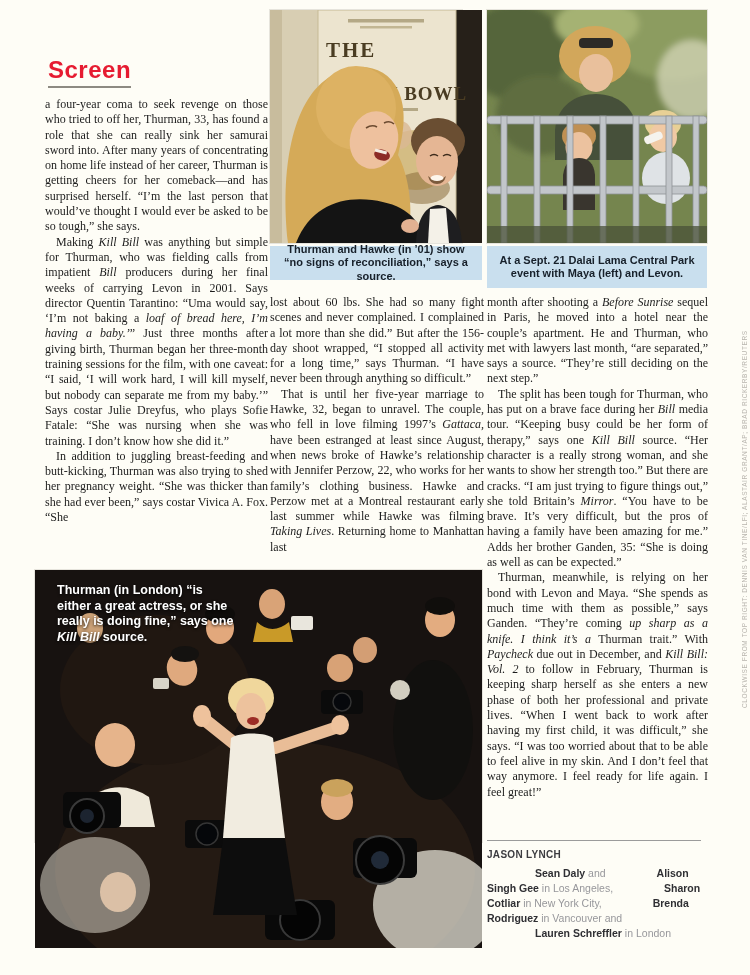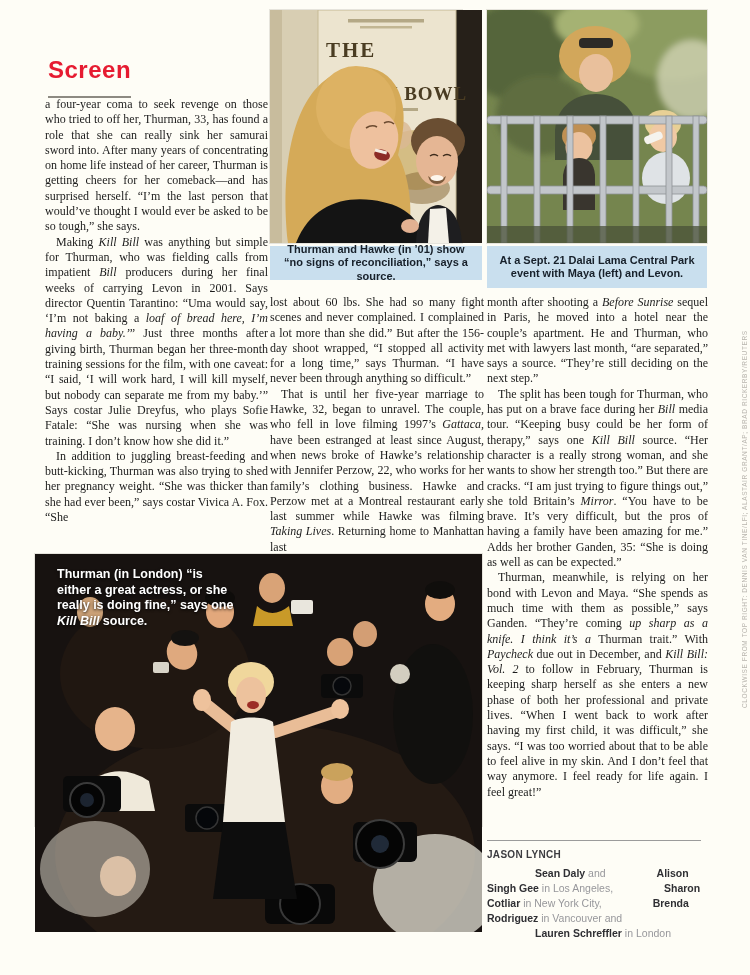--- a/index.html
+++ b/index.html
@@ -5,38 +5,38 @@
   :root{ --accent-red:#e61b31; --caption-bg:#c9dfee; }
   *{ box-sizing:border-box; }
   html,body{ margin:0; padding:0; }
   body{ width:750px; height:975px; background:#fefdf6; overflow:hidden;
         font-family:"Liberation Serif", serif; }
   .page{ position:relative; width:750px; height:975px; }
 
   .screen-head{ position:absolute; left:48px; top:56px; margin:0;
     font-family:"Liberation Sans", sans-serif; font-weight:bold;
     font-size:24px; color:var(--accent-red); letter-spacing:0.5px;
-    border-bottom:2px solid #8d8a82; padding-bottom:12px; display:inline-block; }
+    border-bottom:2px solid #8d8a82; padding-bottom:2px; display:inline-block; }
 
   .col{ position:absolute; font-size:12px; line-height:15.3px;
         text-align:justify; color:#1c1c1c; }
   .col p{ margin:0; }
   .col p.ind{ text-indent:11px; }
   .it{ font-style:italic; }
   .bd{ font-weight:bold;padding-left:48px; }
 
   .col1{ left:45px;  top:97px;  width:223px; }
   .col2{ left:270px; top:295px; width:214px; }
   .col3{ left:487px; top:295px; width:221px; }
 
   figure{ margin:0; position:absolute; box-shadow:0 0 0 1px rgba(60,50,30,.12); }
   figure svg{ display:block; }
   .photo-premiere{ left:270px; top:10px;  width:192px; height:233px; }
   .photo-park{     left:487px; top:10px;  width:220px; height:233px; }
-  .photo-pap{      left:35px;  top:554px; width:447px; height:272px; }
+  .photo-pap{      left:35px;  top:570px; width:447px; height:272px; }
 
   .capbar{ position:absolute; background:var(--caption-bg);
     font-family:"Liberation Sans", sans-serif; font-weight:bold;
     font-size:11px; line-height:13.5px; color:#17202a; text-align:center;
     display:flex; align-items:center; justify-content:center; padding:4px 10px; }
   .cap1{ left:270px; top:246px; width:212px; height:34px; }
   .cap2{ left:487px; top:246px; width:220px; height:42px; }
 
   .overlay-cap{ position:absolute; left:22px; top:13px; width:178px;
     font-family:"Liberation Sans", sans-serif; font-weight:bold;

